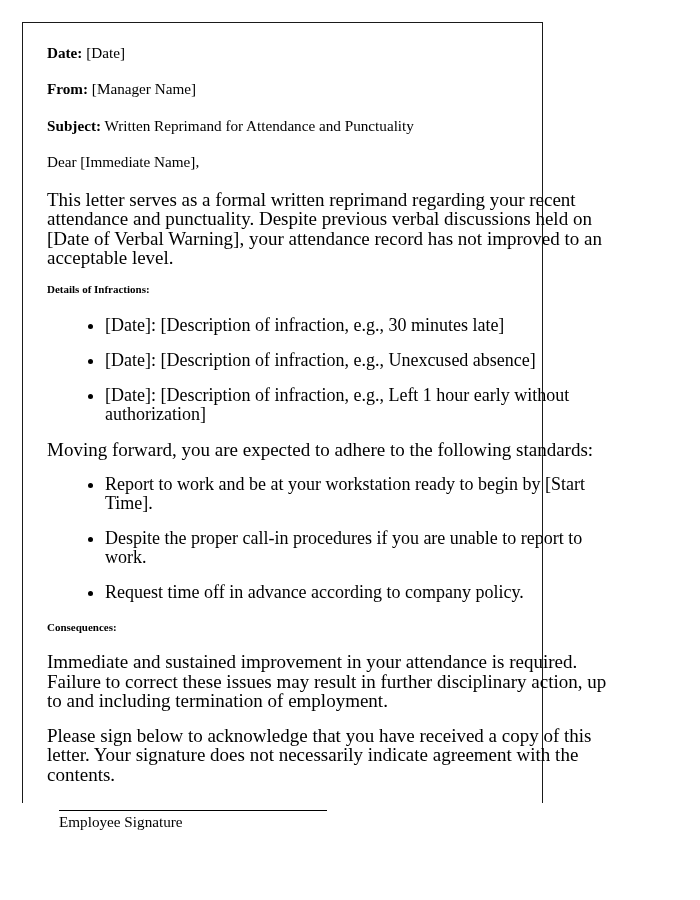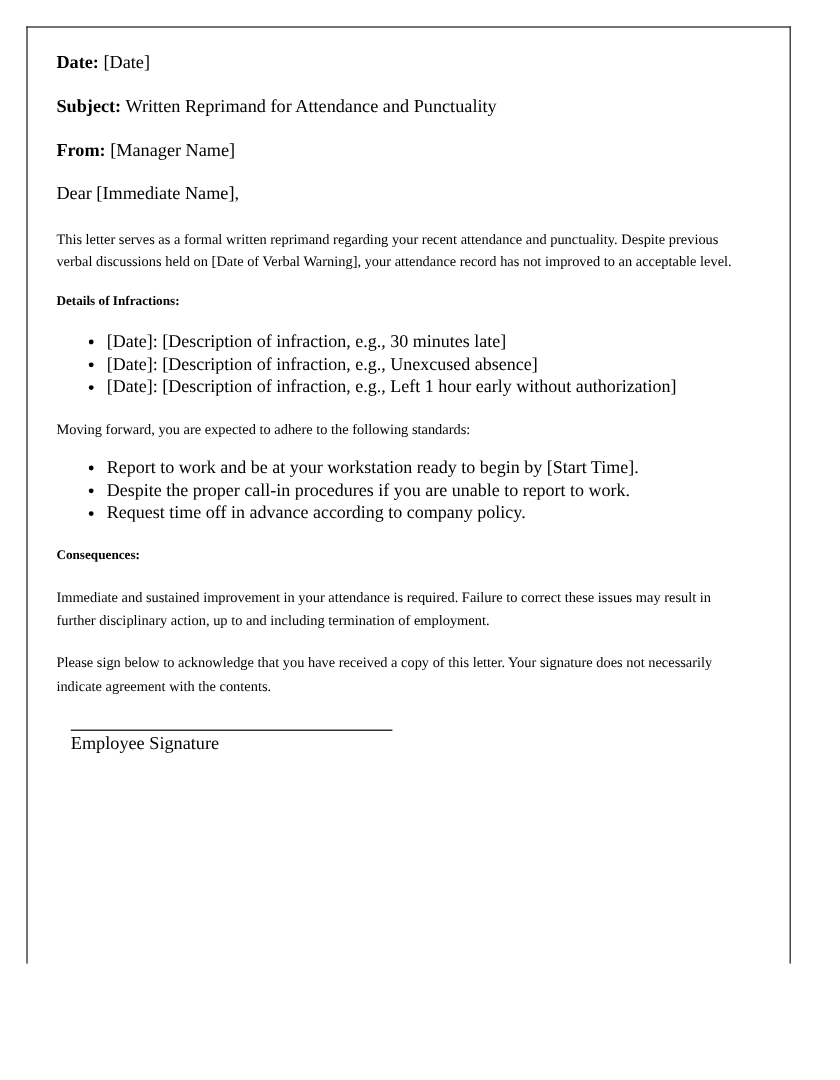--- a/index.html
+++ b/index.html
@@ -15,21 +15,21 @@
     font-family: "Liberation Serif", "DejaVu Serif", serif;
     color: #000000;
     overflow: hidden;
   }
 
   
   .page-sheet {
     position: absolute;
     left: 22px;
     top: 22px;
-    width: 637px;
+    width: 521px;
     height: 781px;
     box-sizing: border-box;
     border-left: 1.6px solid #1a1a1a;
     border-top: 1.6px solid #1a1a1a;
     border-right: 1.6px solid #1a1a1a;
     border-bottom: none;
     background: #ffffff;
     font-family: Liberation Serif, serif;
   }
 
@@ -57,21 +57,21 @@
 
   .greeting {
     margin: 0 0 19px 0;
     font-size: 15.2px;
     line-height: 19.3px;
   }
 
   
   .para {
     margin: 0 0 16px 0;
-    font-size: 12px;
+    font-size: 19px;
     line-height: 19.3px;
     text-align: left;
   }
   .para-tight {
     margin-bottom: 13px;
   }
 
   
   .section-heading {
     font-weight: bold;
@@ -80,23 +80,23 @@
     line-height: 19.3px;
   }
 
   
   ul.bullets {
     margin: 0 0 16px 0;
     padding-left: 42px;
     list-style-type: disc;
   }
   ul.bullets li {
-    font-size: 15px;
+    font-size: 18px;
     line-height: 19.0px;
-    margin: 0;
+    margin: 16px;
     padding: 0;
   }
 
   
   .sign-block {
     margin-top: 26px;
   }
   .sign-group {
     margin-bottom: 25px;
     margin-left: 12px;
@@ -115,23 +115,23 @@
 </head>
 <body>
 
 <div class="page-sheet">
   <div class="page-body">
 
     <div>
       <p class="meta-line"><span class="meta-label">Date:</span><span class="meta-value"> [Date]</span></p>
 
 
+      <p class="meta-line"><span class="meta-label">From:</span><span class="meta-value"> [Manager Name]</span></p>
+
       <p class="meta-line"><span class="meta-label">Subject:</span><span class="meta-value"> Written Reprimand for Attendance and Punctuality</span></p>
-
-      <p class="meta-line"><span class="meta-label">From:</span><span class="meta-value"> [Manager Name]</span></p>
     </div>
 
     <p class="greeting">Dear [Immediate Name],</p>
 
     <p class="para para-tight">This letter serves as a formal written reprimand regarding your recent attendance and punctuality. Despite previous verbal discussions held on [Date of Verbal Warning], your attendance record has not improved to an acceptable level.</p>
 
     <p class="section-heading">Details of Infractions:</p>
     <ul class="bullets">
       <li>[Date]: [Description of infraction, e.g., 30 minutes late]</li>
       <li>[Date]: [Description of infraction, e.g., Unexcused absence]</li>

